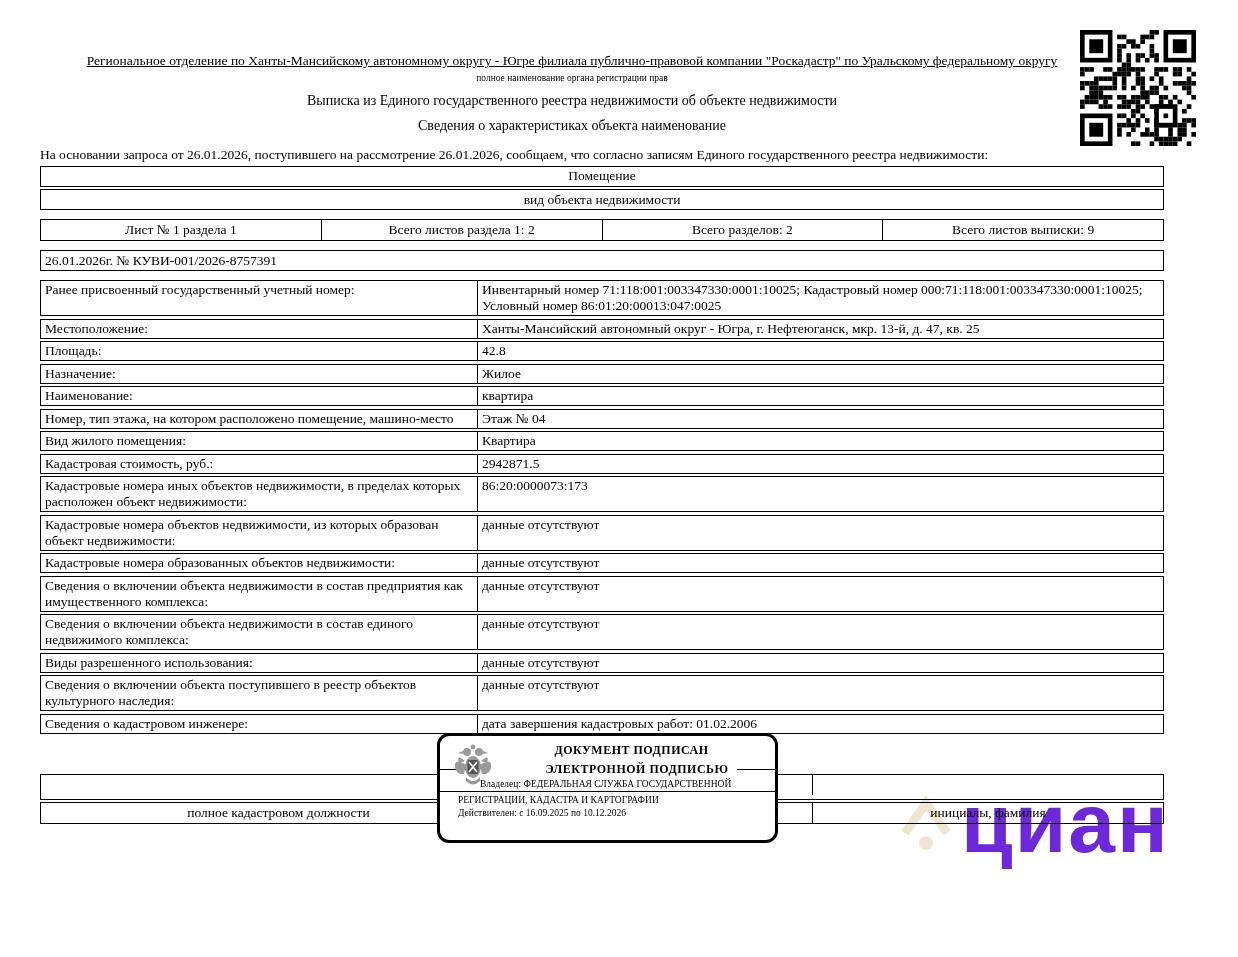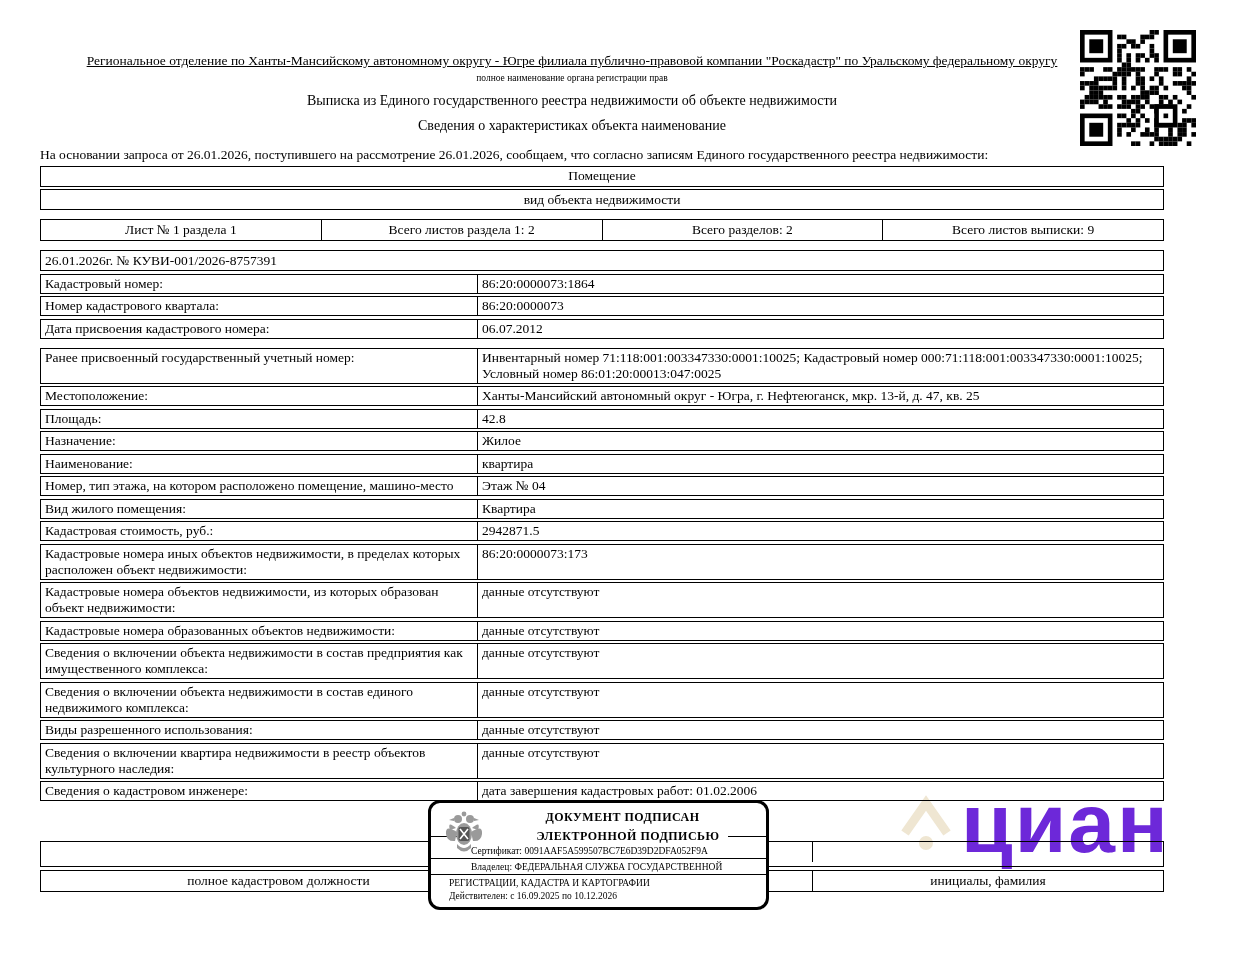--- a/index.html
+++ b/index.html
@@ -59,21 +59,21 @@
   .footer{position:relative;margin-top:40px;}
   .sig-row{display:flex;border:1.5px solid #000;box-sizing:border-box;font-size:13.5px;line-height:16px;}
   .sig-row + .sig-row{margin-top:2.5px;}
   .sg1{width:476px;min-width:476px;border-right:1.5px solid #000;box-sizing:border-box;text-align:center;padding:2px 4px;}
   .sg2{width:296px;min-width:296px;border-right:1.5px solid #000;box-sizing:border-box;}
   .sg3{flex:1;text-align:center;padding:2px 4px;}
   .sig-empty{height:20px;}
 
   
   .stamp{
-    position:absolute;left:388px;top:-41px;width:341px;height:110px;
+    position:absolute;left:397px;top:-41px;width:341px;height:110px;
     background:#fff;border:3px solid #000;border-radius:12px;
     box-sizing:border-box;z-index:5;overflow:hidden;
   }
   .coat{position:absolute;left:12px;top:7px;}
   .s-head{margin-left:48px;text-align:center;font-weight:bold;font-size:12px;letter-spacing:0.5px;padding-top:8px;line-height:13px;}
   .s-row2{display:flex;align-items:center;font-weight:bold;font-size:12px;letter-spacing:0.5px;line-height:13px;margin-top:6px;}
   .s-row2 .ln{flex:1;border-top:1.5px solid #000;height:0;}
   .s-row2 .txt{padding:0 8px 0 2px;margin-left:65px;}
   .s-info{font-size:9.5px;line-height:12px;padding:2px 6px 1px 40px;border-bottom:1.5px solid #000;white-space:nowrap;}
   .s-info2{font-size:9.5px;line-height:12px;padding:2px 6px 0 18px;white-space:nowrap;}
@@ -342,37 +342,20 @@
     <div class="trow cols4">
       <div class="c4">Лист № 1 раздела 1</div>
       <div class="c4">Всего листов раздела 1: 2</div>
       <div class="c4">Всего разделов: 2</div>
       <div class="c4">Всего листов выписки: 9</div>
     </div>
   </div>
 
   <div class="tgroup">
     <div class="trow hdr-cell">26.01.2026г. № КУВИ-001/2026-8757391</div>
-    <div>
-
-        <div class="trow">
-          <div class="cell-l">Кадастровый номер:</div>
-          <div class="cell-r">86:20:0000073:1864</div>
-        </div>
-
-        <div class="trow">
-          <div class="cell-l">Номер кадастрового квартала:</div>
-          <div class="cell-r">86:20:0000073</div>
-        </div>
-
-        <div class="trow">
-          <div class="cell-l">Дата присвоения кадастрового номера:</div>
-          <div class="cell-r">06.07.2012</div>
-        </div>
-      </div>
   </div>
 
   <div class="tgroupD">
     <div>
 
         <div class="trow">
           <div class="cell-l">Ранее присвоенный государственный учетный номер:</div>
           <div class="cell-r">Инвентарный номер 71:118:001:003347330:0001:10025; Кадастровый номер 000:71:118:001:003347330:0001:10025; Условный номер 86:01:20:00013:047:0025</div>
         </div>
 
@@ -435,21 +418,21 @@
           <div class="cell-l">Сведения о включении объекта недвижимости в состав единого недвижимого комплекса:</div>
           <div class="cell-r">данные отсутствуют</div>
         </div>
 
         <div class="trow">
           <div class="cell-l">Виды разрешенного использования:</div>
           <div class="cell-r">данные отсутствуют</div>
         </div>
 
         <div class="trow">
-          <div class="cell-l">Сведения о включении квартира недвижимости в реестр объектов культурного наследия:</div>
+          <div class="cell-l">Сведения о включении объекта поступившего в реестр объектов культурного наследия:</div>
           <div class="cell-r">данные отсутствуют</div>
         </div>
 
         <div class="trow">
           <div class="cell-l">Сведения о кадастровом инженере:</div>
           <div class="cell-r">дата завершения кадастровых работ: 01.02.2006</div>
         </div>
       </div>
   </div>
 
@@ -482,20 +465,19 @@
         </g>
         <rect x="15.5" y="17" width="11" height="14" rx="2" fill="#555"></rect>
         <path d="M17 19 L25 29 M25 19 L17 29" stroke="#fff" stroke-width="1.6"></path>
       </svg>
       <div class="s-head">ДОКУМЕНТ ПОДПИСАН</div>
       <div class="s-row2">
         <span class="ln"></span>
         <span class="txt">ЭЛЕКТРОННОЙ ПОДПИСЬЮ</span>
         <span class="ln"></span>
       </div>
-      <div class="s-info">Сертификат: 0091AAF5A599507BC7E6D39D2DFA052F9A</div>
       <div class="s-info">Владелец: ФЕДЕРАЛЬНАЯ СЛУЖБА ГОСУДАРСТВЕННОЙ</div>
       <div class="s-info2">РЕГИСТРАЦИИ, КАДАСТРА И КАРТОГРАФИИ</div>
       <div class="s-info3">Действителен: с 16.09.2025 по 10.12.2026</div>
     </div>
   </div>
 
 </div>
 
 </body></html>

